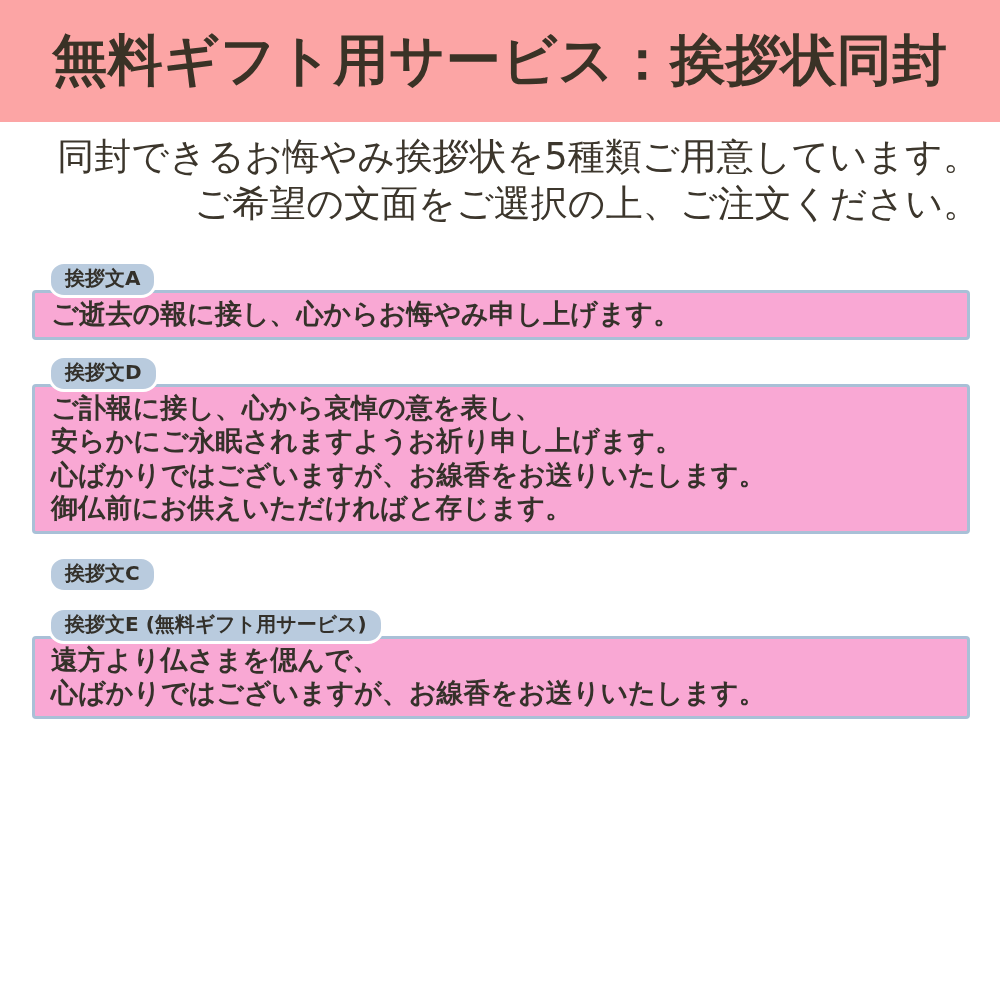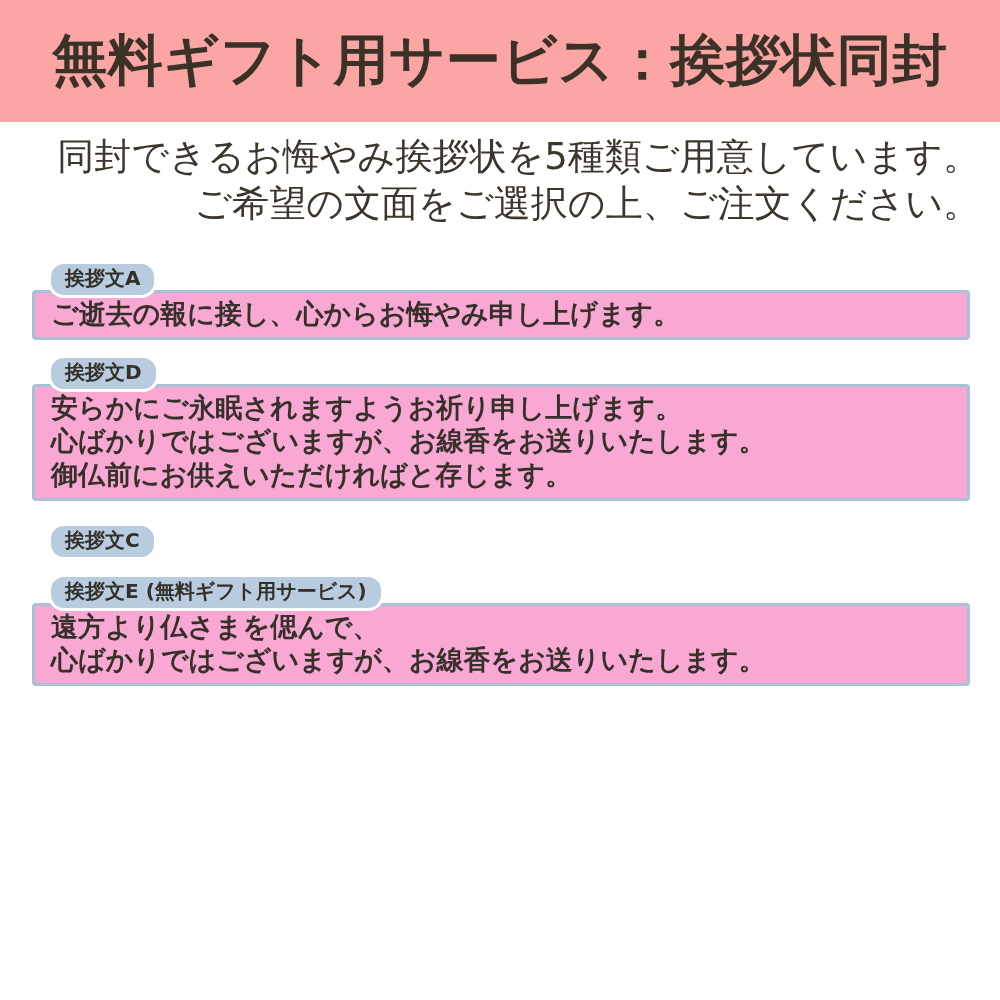--- a/index.html
+++ b/index.html
@@ -97,20 +97,21 @@
     <div class="section">
       <div class="tab">挨拶文A</div>
       <div class="box">
         <div class="line">ご逝去の報に接し、心からお悔やみ申し上げます。</div>
       </div>
     </div>
 
     <div class="section">
       <div class="tab">挨拶文D</div>
       <div class="box">
+        <div class="line">ご訃報に接し、心から哀悼の意を表し、</div>
         <div class="line">安らかにご永眠されますようお祈り申し上げます。</div>
         <div class="line">心ばかりではございますが、お線香をお送りいたします。</div>
         <div class="line">御仏前にお供えいただければと存じます。</div>
       </div>
     </div>
 
     <div class="section gap-lg">
       <div class="tab">挨拶文C</div>
     </div>
 

